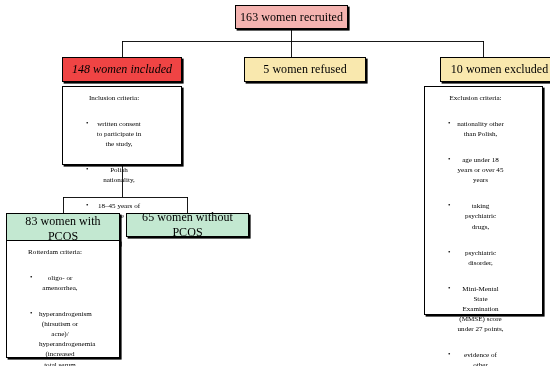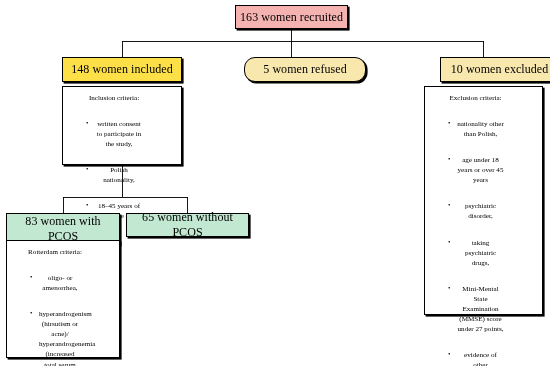--- a/index.html
+++ b/index.html
@@ -127,25 +127,25 @@
       <line x1="63" y1="197" x2="187.5" y2="197"></line>
       <line x1="63" y1="197" x2="63" y2="213"></line>
       <line x1="187.5" y1="197" x2="187.5" y2="213"></line>
     </g>
   </svg>
 
   <div class="node" id="box-recruited" style="background:#f4b3b0;">
     <span class="node-label">163 women recruited</span>
   </div>
 
-  <div class="node" id="box-included" style="background:#fde047;">
+  <div class="node" id="box-included" style="background:#ef4444;font-style:italic;">
     <span class="node-label">148 women included</span>
   </div>
 
-  <div class="node" id="box-refused" style="background:#f9e8ae;border-radius:11px;">
+  <div class="node" id="box-refused" style="background:#f9e8ae;">
     <span class="node-label">5 women refused</span>
   </div>
 
   <div class="node" id="box-excluded" style="background:#f9e8ae;margin-left:16px;">
     <span class="node-label">10 women excluded</span>
   </div>
 
   <div class="node plain" id="box-inclusion-criteria">
     <div class="criteria-body">
       <div class="criteria-title">Inclusion criteria:</div>
@@ -156,22 +156,22 @@
       </ul>
     </div>
   </div>
 
   <div class="node plain" id="box-exclusion-criteria">
     <div class="criteria-body">
       <div class="criteria-title">Exclusion criteria:</div>
       <ul class="criteria-list">
         <li>nationality other than Polish,</li>
         <li>age under 18 years or over 45 years</li>
+        <li>taking psychiatric drugs,</li>
         <li>psychiatric disorder,</li>
-        <li>taking psychiatric drugs,</li>
         <li>Mini-Mental State Examination (MMSE) score under 27 points,</li>
         <li>evidence of other endocrinopathies, such as congenital adrenal hyperplasia, Cushing syndrome, and androgen-secreting tumors</li>
       </ul>
     </div>
   </div>
 
   <div class="node" id="box-pcos">
     <span class="node-label">83 women with PCOS</span>
   </div>
 

